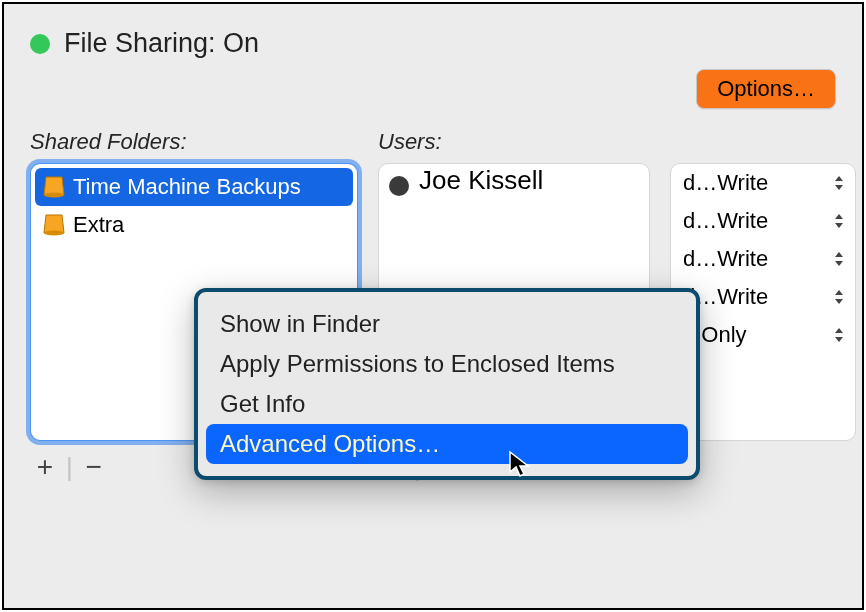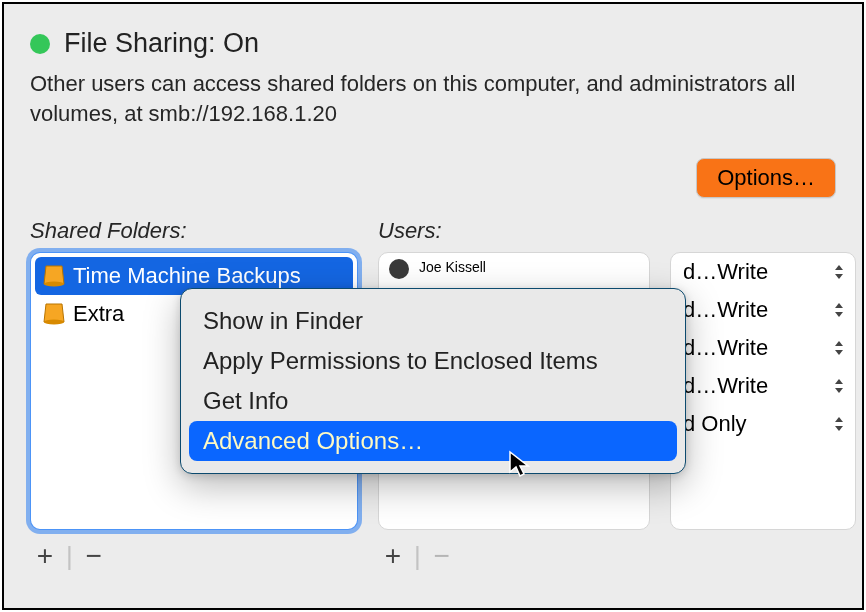--- a/index.html
+++ b/index.html
@@ -104,24 +104,24 @@
       margin: 0 4px;
     }
     .drive-icon {
       width: 22px;
       height: 24px;
       flex: 0 0 22px;
     }
     .drive-icon svg { display: block; }
     .user-row {
       display: flex;
-      align-items: flex-start;
+      align-items: flex-end;
       gap: 10px;
       padding: 6px 10px;
-      font-size: 14px;
+      font-size: 26px;
       height: 38px;
     }
     .user-dot {
       width: 20px; height: 20px; border-radius: 50%; background: #3a3a3a;
       flex: 0 0 20px;
     }
     .perm-box {
       background: #fff;
       border: 1px solid #d6d6d6;
       border-radius: 10px;
@@ -160,25 +160,25 @@
     .addremove .btn {
       width: 30px;
       text-align: center;
       cursor: default;
     }
     .addremove .btn.disabled { color: #b5b5b5; }
 
     
     .context-menu {
       position: absolute;
-      left: 176px;
+      left: 190px;
       top: 284px;
       width: 506px;
       background: #e9e9e9;
-      border: 1px solid #0c4a6e;
+      border: 4px solid #0c4a6e;
       border-radius: 12px;
       box-shadow: 0 12px 36px rgba(0,0,0,0.28), 0 2px 8px rgba(0,0,0,0.15);
       padding: 12px 8px;
       z-index: 50;
     }
     .menu-item {
       font-size: 24px;
       color: #222;
       padding: 6px 14px;
       border-radius: 8px;
@@ -198,21 +198,20 @@
 </head>
 <body>
 
 <div class="panel">
 
   <div class="header-row">
     <div class="status-dot"></div>
     <div class="title">File Sharing: On</div>
   </div>
 
-  <div class="desc">Other users can access shared folders on this computer, and administrators all volumes, at smb://192.168.1.20</div>
 
   <div class="options-row">
     <div class="options-btn">Options…</div>
   </div>
 
   <div class="columns">
 
     <div class="col col-folders">
       <div class="col-header">Shared Folders:</div>
       <div class="listbox focused">

